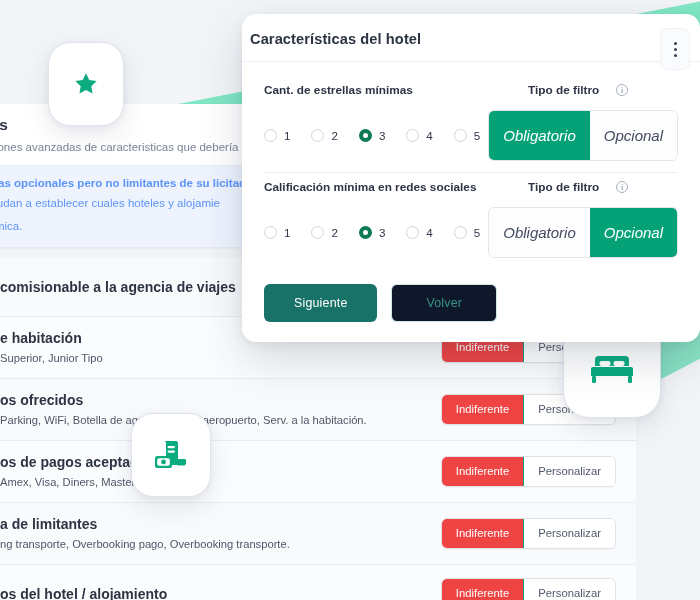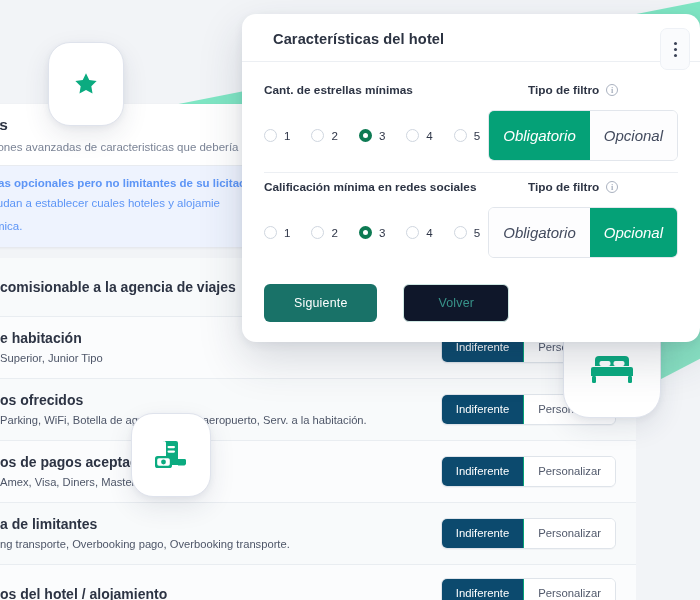--- a/index.html
+++ b/index.html
@@ -103,21 +103,21 @@
     font-size: 11.3px;
     color: #51596b;
     padding: 9px 14px;
     background: #ffffff;
     border-right: 1px solid #e6eaf0;
     white-space: nowrap;
     line-height: 1;
   }
   .seg-opt:last-child { border-right: none; }
   .seg-opt.on {
-    background: #0c4a6e;
+    background: #ef4444;
     color: #ffffff;
     border-right-color: #05a177;
   }
   .seg.wide .seg-opt { padding: 9px 18px; }
 
   
   .badge {
     position: absolute;
     background: #ffffff;
     border: 1px solid #dfe3ec;
@@ -134,21 +134,21 @@
   .modal {
     position: absolute;
     left: 242px; top: 14px;
     width: 458px;
     background: #ffffff;
     border-radius: 14px;
     box-shadow: 0 18px 44px rgba(35,45,70,.17), 0 3px 10px rgba(35,45,70,.07);
     overflow: hidden;
   }
   .modal-head {
-    padding: 17px 31px 14px;
+    padding: 17px 8px 14px;
     position: relative;
   }
   .modal-title {
     font-size: 14.6px; font-weight: 700; color: #2c3342;
     letter-spacing: .1px;
   }
   .modal-sub {
     margin-top: 8px;
     font-size: 11.6px; color: #6d7687;
   }
@@ -170,21 +170,21 @@
   .modal-body { padding: 14px 22px 0; }
   .q-block { padding: 7px 0 9px; }
   .q-head {
     display: flex; align-items: center; justify-content: space-between;
   }
   .q-label {
     font-size: 11.8px; font-weight: 700; color: #2d3444;
   }
   .q-filter-label {
     font-size: 11.8px; font-weight: 700; color: #2d3444;
-    display: flex; align-items: center; gap: 7px;
+    display: flex; align-items: center; gap: 17px;
     width: 150px;
   }
   .info-dot {
     width: 12px; height: 12px; border-radius: 50%;
     border: 1px solid #aab2c0;
     color: #aab2c0;
     font-size: 8.5px; font-weight: 700;
     display: inline-flex; align-items: center; justify-content: center;
     font-family: "Liberation Serif", serif;
     line-height: 1;
@@ -215,21 +215,21 @@
   .seg-filter .sf {
     font-size: 15px; padding: 17px 14px;
     color: #434b5e; background: #fdfdfe; line-height: 1; font-style: italic;
   }
   .seg-filter .sf.on { background: #05a177; color: #fff; }
 
   .q-sep { height: 1px; background: #eceff3; margin: 2px 0 0; }
 
   .modal-actions {
     padding: 17px 22px 20px;
-    display: flex; gap: 26px;
+    display: flex; gap: 14px;
   }
   .btn-primary {
     background: #197268; color: #ffffff;
     font-size: 12.4px;
     border: none; border-radius: 6px;
     padding: 11px 30px;
     letter-spacing: .2px;
   }
   .btn-ghost {
     background: #0f172a; color: #38938a;

